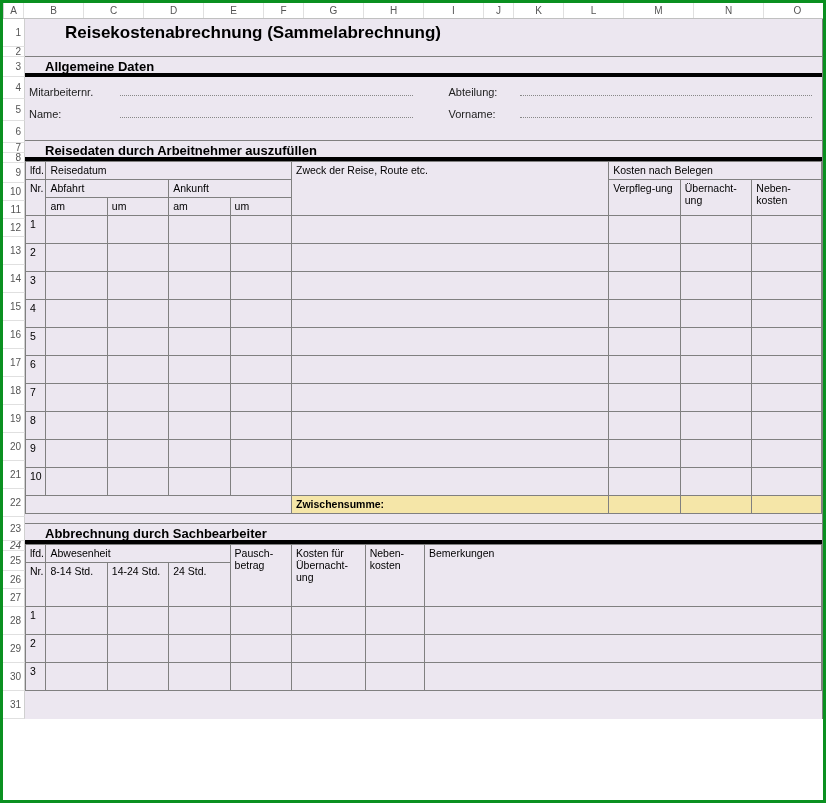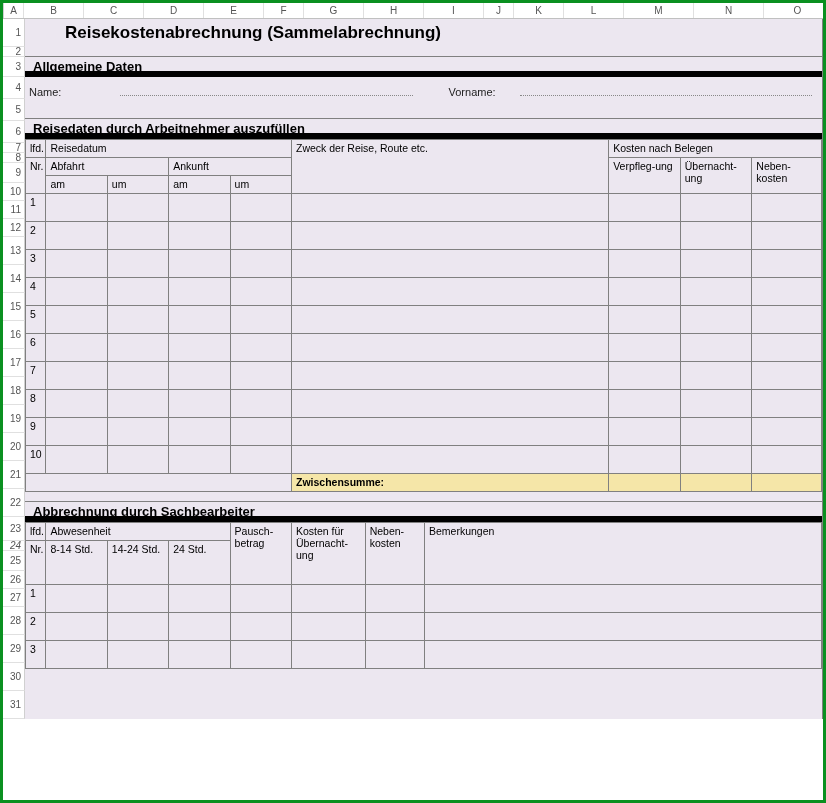--- a/index.html
+++ b/index.html
@@ -67,22 +67,22 @@
     font-size: 17px;
     font-weight: bold;
     padding: 4px 4px 0 4px;
     color: #000;
     margin-left: 36px;
   }
   .sep-row { height: 10px; border-bottom: 1px solid #808080; }
   .section-head {
     font-weight: bold;
     font-size: 13px;
-    padding: 2px 8px;
-    border-bottom: 6px solid #000000;
+    padding: 2px 20px;
+    border-bottom: 4px solid #000000;
   }
   .field-row {
     display: flex;
     height: 22px;
     align-items: flex-end;
     padding: 0 4px 1px 4px;
   }
   .field-label { color: #222; }
   .field-line {
     flex: 1;
@@ -174,20 +174,27 @@
 
     <div class="content">
 
       <div class="title-row">Reisekostenabrechnung (Sammelabrechnung)</div>
 
       <div class="sep-row"></div>
 
       <div class="section-head" style="height:20px">Allgemeine Daten</div>
 
       <div class="field-row">
+        <span class="field-label" style="width:85px">Mitarbeiternr.</span>
+        <span class="field-line"></span>
+        <span style="width:30px"></span>
+        <span class="field-label" style="width:65px">Abteilung:</span>
+        <span class="field-line"></span>
+      </div>
+      <div class="field-row">
         <span class="field-label" style="width:85px">Name:</span>
         <span class="field-line"></span>
         <span style="width:30px"></span>
         <span class="field-label" style="width:65px">Vorname:</span>
         <span class="field-line"></span>
       </div>
 
       <div style="height:10px"></div>
       <div style="height:10px;border-bottom:1px solid #808080"></div>
 

